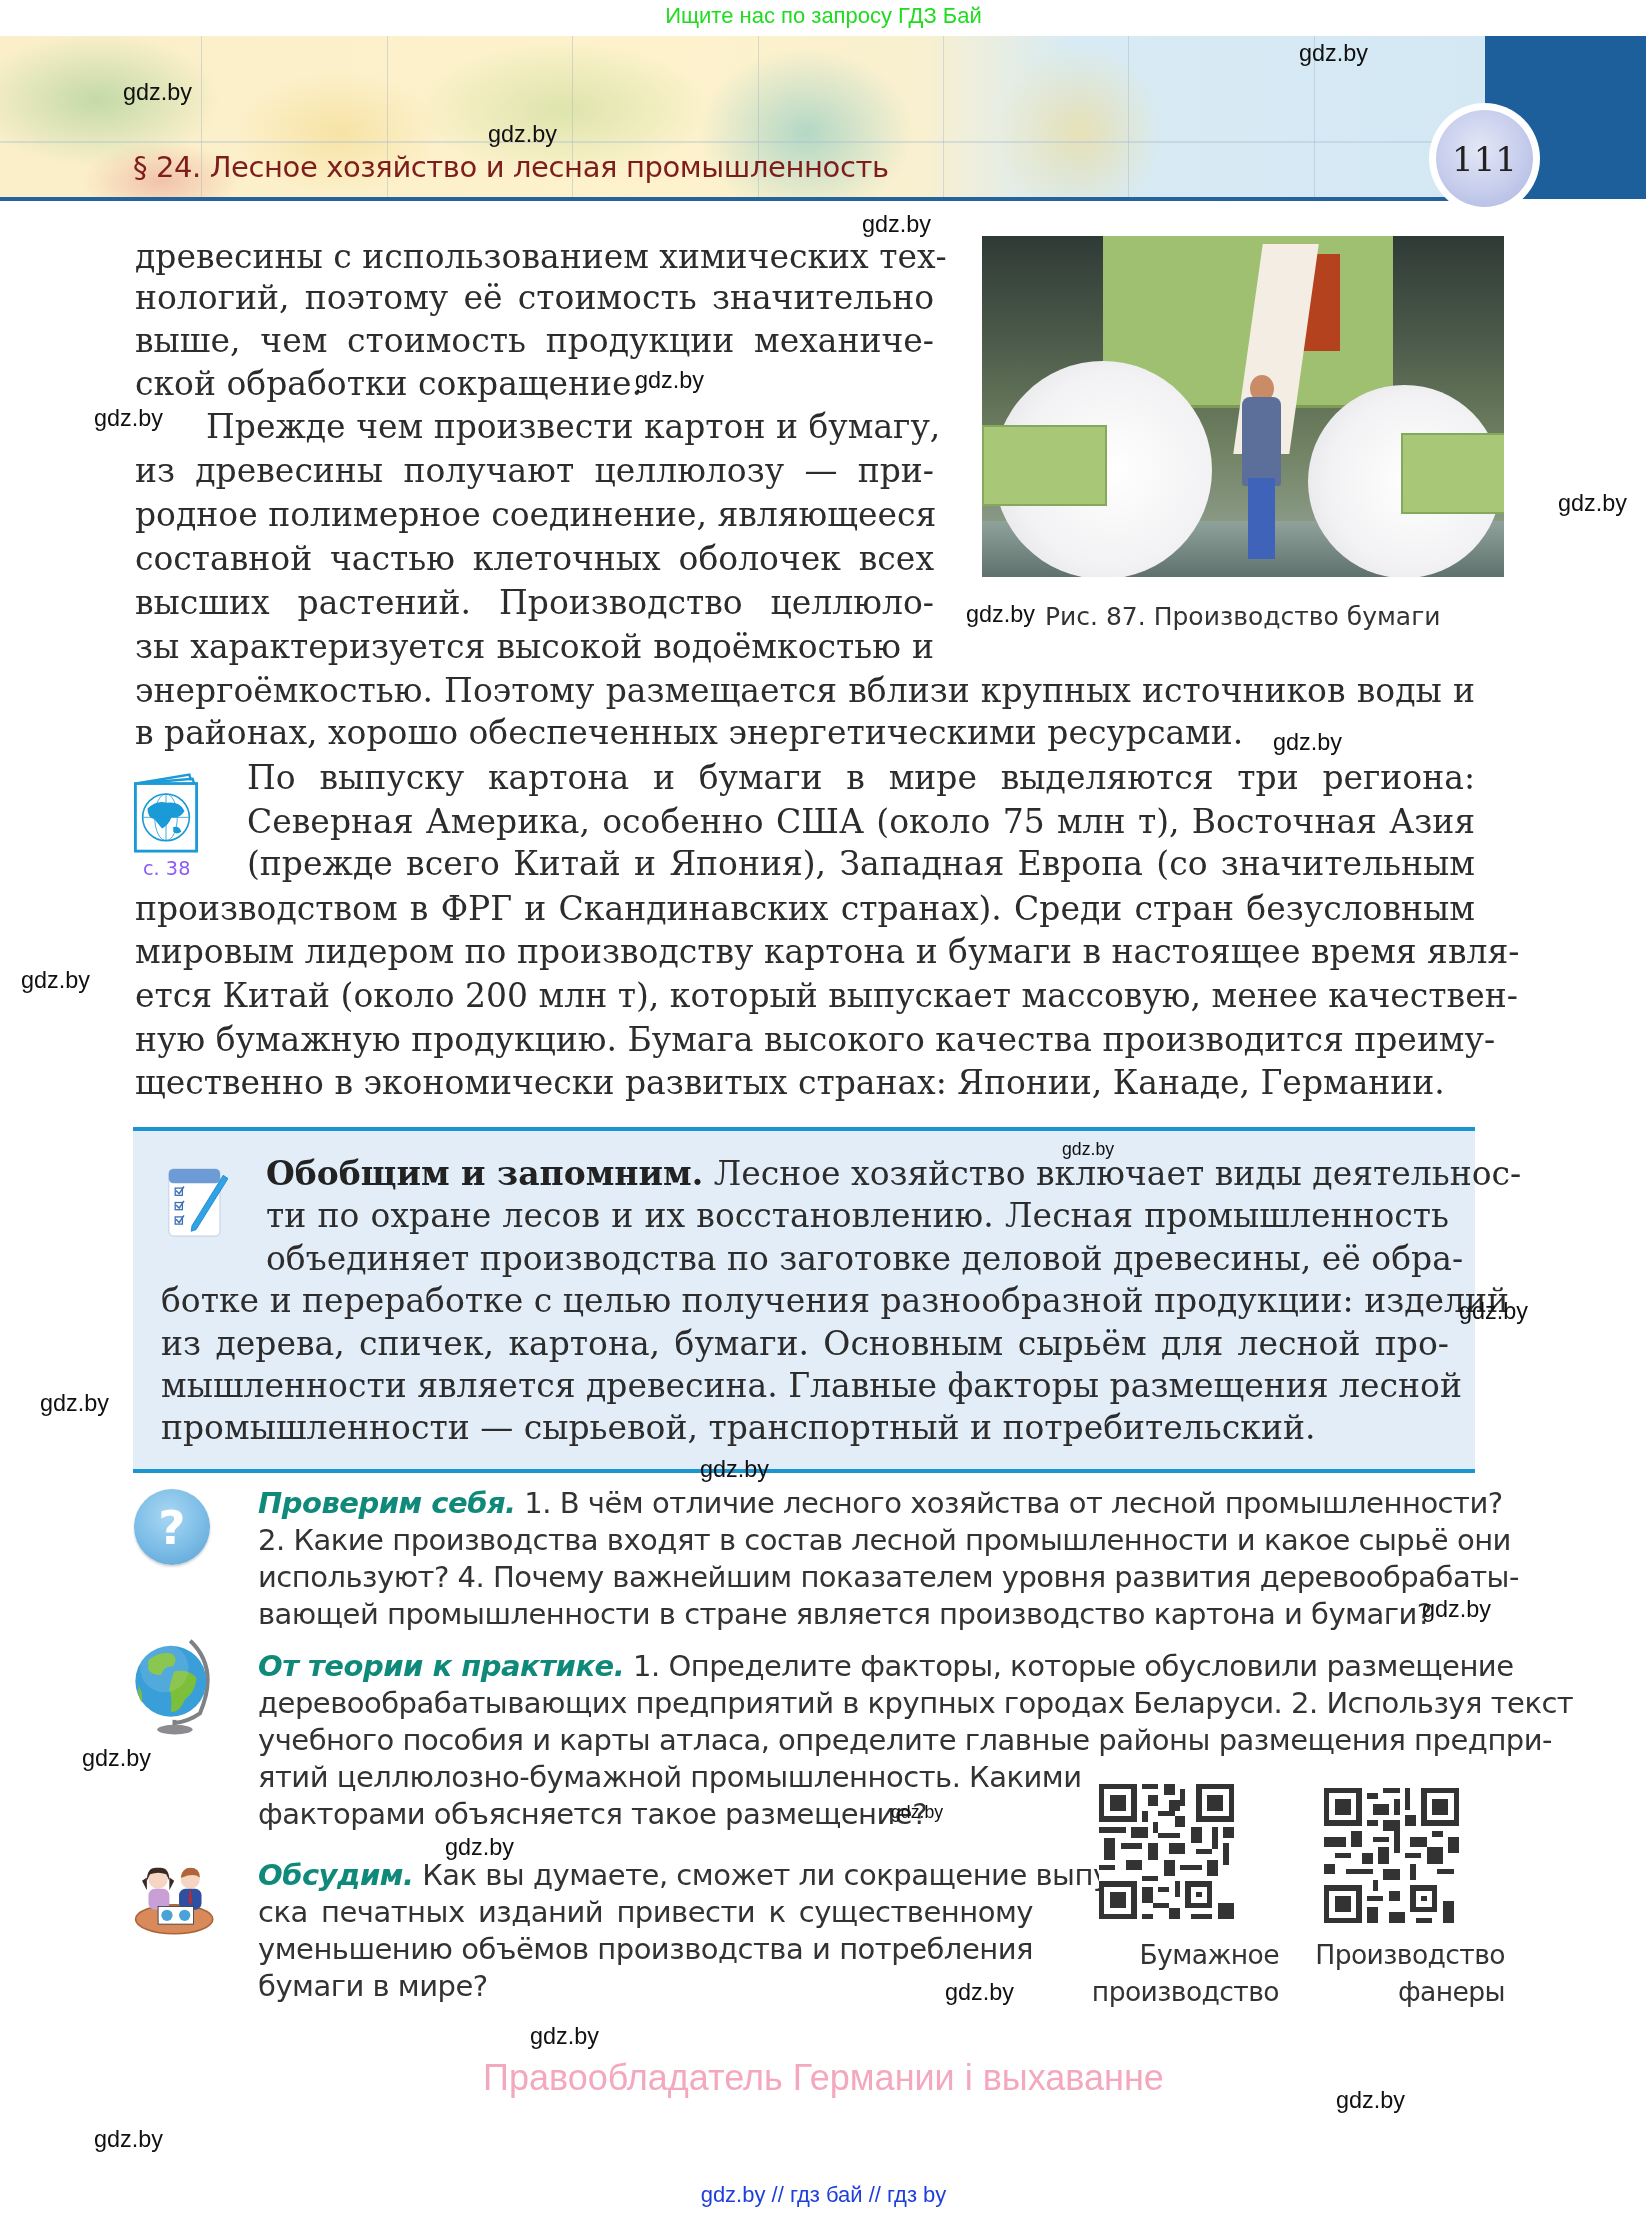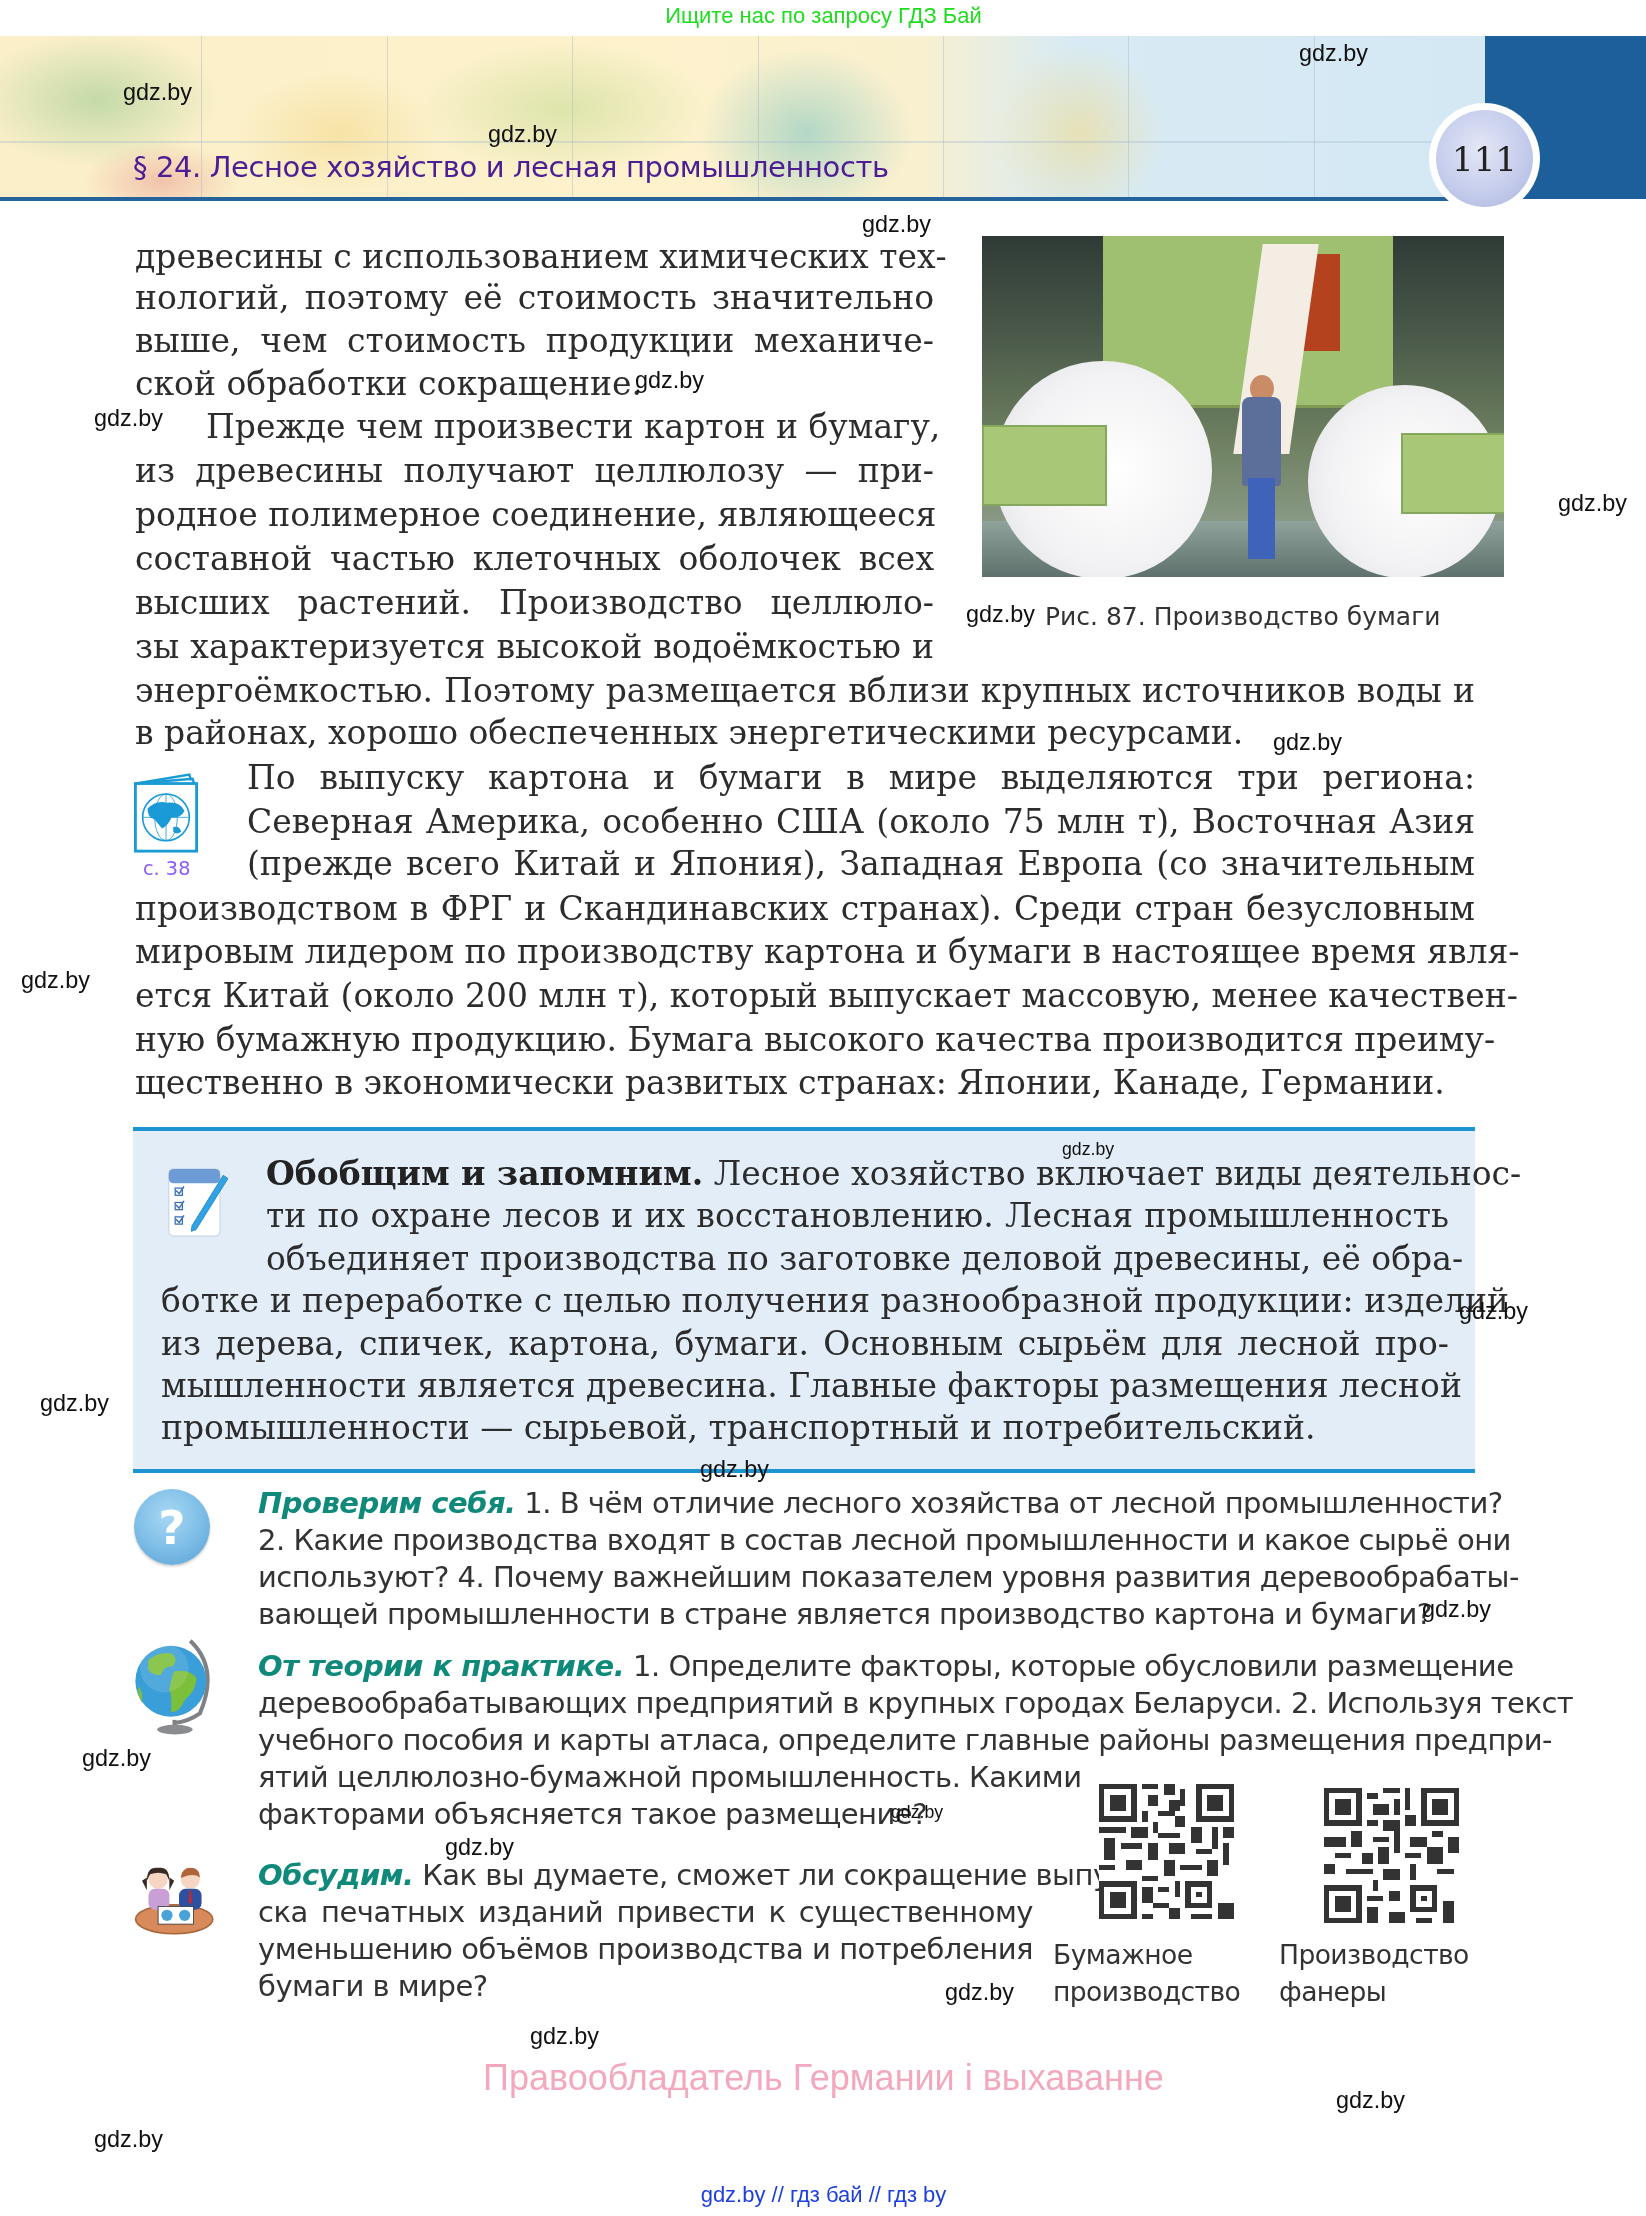--- a/index.html
+++ b/index.html
@@ -20,21 +20,21 @@
               linear-gradient(90deg, #fbefc9 0%, #fdf2cc 45%, #f9f0cf 62%, #d8ebf4 72%, #d4e8f4 100%); }
   .banner .grid { position:absolute; top:0; bottom:0; width:0.8px; background:rgba(150,170,190,0.35); }
   .banner .hgrid { position:absolute; left:0; right:0; height:1.6px; background:rgba(170,190,210,0.4); }
   .banner-rule { position:absolute; left:0; top:197px; width:1485px; height:4px; background:#24639c; }
   .blue-block { position:absolute; left:1485px; top:36px; width:162px; height:163px; background:#1d5f9b; }
   .page-badge { position:absolute; left:1429px; top:103px; width:111px; height:111px; border-radius:50%; background:#ffffff; }
   .page-badge-inner { position:absolute; left:1436px; top:110px; width:97px; height:97px; border-radius:50%;
             background: radial-gradient(circle at 45% 40%, #e3e7f6 0%, #c6cdec 55%, #a9b3de 100%);
             display:flex; align-items:center; justify-content:center; }
   .page-badge-inner span { font-family:"DejaVu Serif", serif; font-size:34px; color:#222; margin-top:1.6px; }
-  .section-title { position:absolute; left:133px; top:150px; font-family:"DejaVu Sans", sans-serif; font-size:29px; color:#4c1d95; white-space:nowrap; letter-spacing:-0.4px; }
+  .section-title { position:absolute; left:133px; top:150px; font-family:"DejaVu Sans", sans-serif; font-size:29px; color:#7f1d1d; white-space:nowrap; letter-spacing:-0.4px; }
 
   
   .ln { position:absolute; font-size:33px; line-height:44px; white-space:nowrap; color:#2c2c2c; }
   .just { text-align:justify; text-align-last:justify; }
   .col-left { left:135px; width:799px; }
   .col-full { left:135px; width:1340px; }
   .col-para3 { left:247px; width:1228px; }
   .col-sum-ind { left:266px; width:1183px; }
   .col-sum { left:161px; width:1288px; }
 
@@ -67,21 +67,21 @@
   .q-col { left:258px; width:1217px; }
   .q-col-narrow { left:258px; width:775px; }
   .icon-q { position:absolute; left:134px; top:1489px; width:76px; height:76px; border-radius:50%;
             background: radial-gradient(circle at 45% 35%, #a9d8f3 0%, #7bbce6 55%, #5a9fd2 100%);
             box-shadow: 0 1.6px 2.4px rgba(0,0,0,0.2); display:flex; align-items:center; justify-content:center; }
   .icon-q span { color:#fff; font-family:"DejaVu Sans", sans-serif; font-weight:bold; font-size:47px; }
   .icon-globe { position:absolute; left:132px; top:1636px; width:89px; height:100px; }
   .icon-discuss { position:absolute; left:134px; top:1863px; width:82px; height:74px; }
 
   .qr { position:absolute; width:135px; height:135px; }
-  .qr-cap { position:absolute; font-family:"DejaVu Sans", sans-serif; font-size:26.6px; line-height:37px; color:#333; text-align:left; width:226px; letter-spacing:-0.6px; }
+  .qr-cap { position:absolute; font-family:"DejaVu Sans", sans-serif; font-size:26.6px; line-height:37px; color:#333; text-align:right; width:226px; letter-spacing:-0.6px; }
 
   .rights { position:absolute; left:0; width:1647px; top:2057px; text-align:center; font-family:"Liberation Sans", sans-serif; font-size:36px; color:#f4a8be; }
   .footer-links { position:absolute; left:0; width:1647px; top:2182px; text-align:center; font-family:"Liberation Sans", sans-serif; font-size:22px; color:#1e3fdc; }
 </style>
 </head>
 <body>
 
 <div class="top-note">Ищите нас по запросу ГДЗ Бай</div>
 
 <div class="banner">

